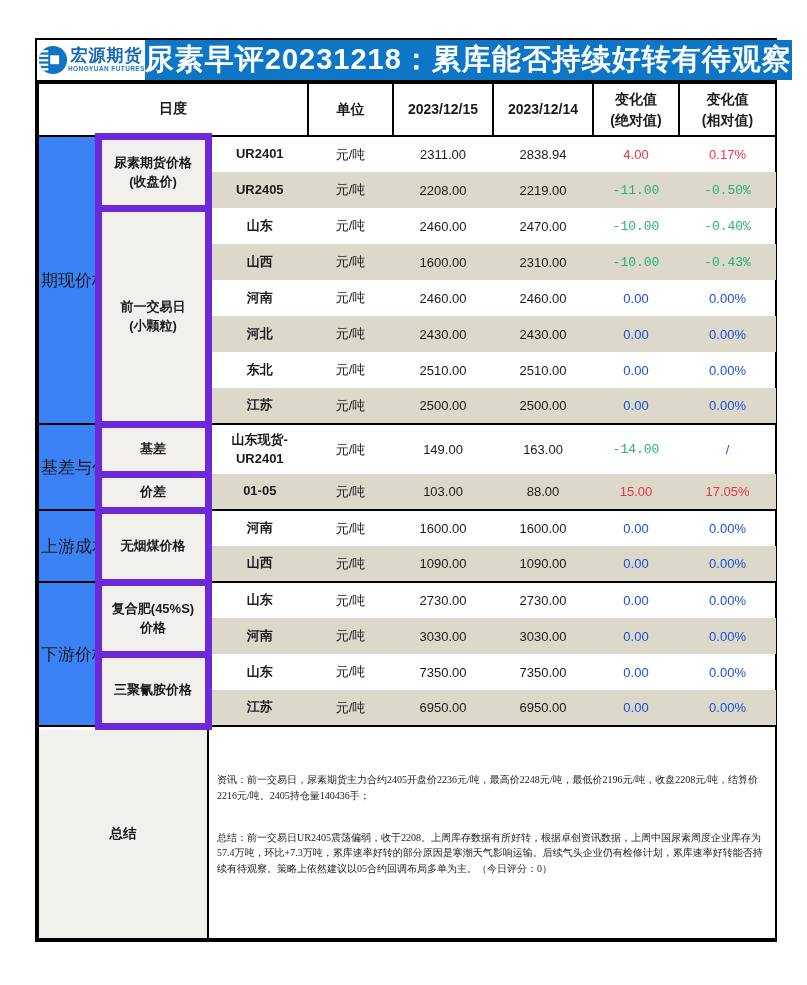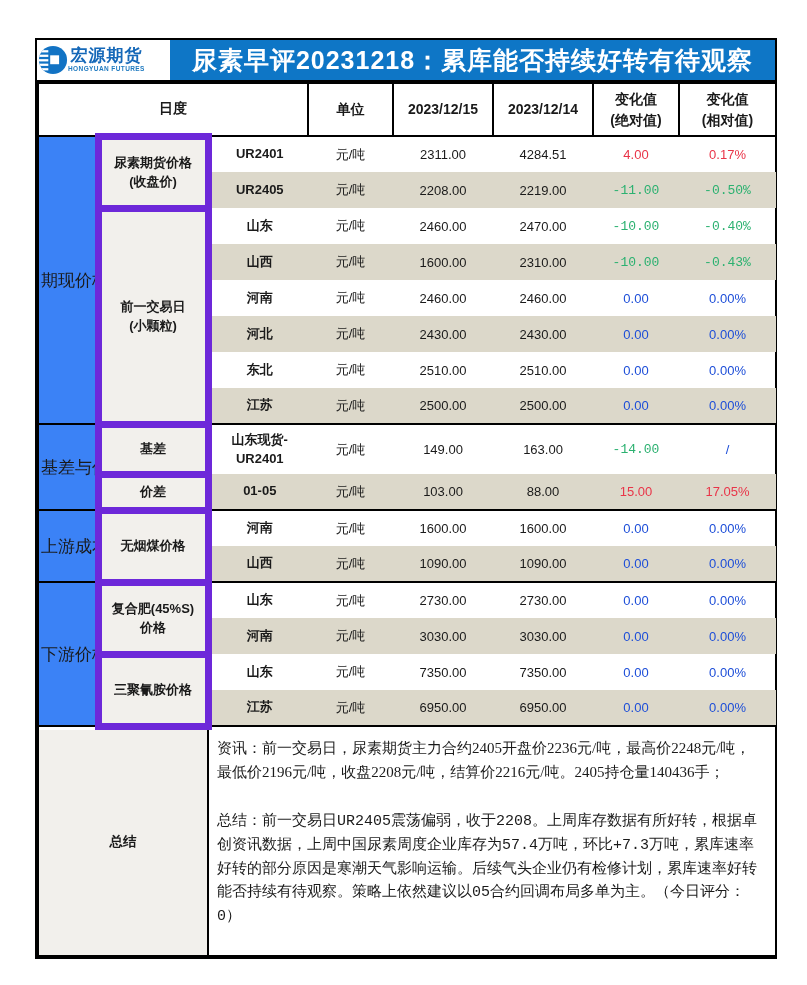--- a/index.html
+++ b/index.html
@@ -16,21 +16,21 @@
   .titlebar{display:flex;height:40px;border-bottom:2px solid #000;}
   .logo-cell{
     width:133px;background:#fff;display:flex;align-items:center;
     padding-left:1px;box-sizing:border-box;text-align:center;
   }
   .logo-text{display:flex;flex-direction:column;line-height:1;}
   .logo-cn{font-size:17px;font-weight:bold;color:#1568b8;letter-spacing:1px;white-space:nowrap;}
   .logo-en{font-size:6.5px;font-weight:bold;color:#1f7ac0;letter-spacing:.4px;margin-top:2px;white-space:nowrap;}
   .title-cell{
     flex:1;background:var(--accent,#0e76c6);color:#fff;font-weight:bold;
-    font-size:25px;letter-spacing:1px;display:flex;align-items:center;
+    font-size:29px;letter-spacing:1px;display:flex;align-items:center;
     justify-content:center;white-space:nowrap;
   }
   
   table{border-collapse:collapse;width:100%;table-layout:fixed;}
   th,td{
     text-align:center;vertical-align:middle;font-size:13px;
     padding:0 2px;box-sizing:border-box;overflow:hidden;
   }
   thead th{
     border:2px solid #000;height:53px;font-size:14px;font-weight:bold;
@@ -54,24 +54,24 @@
   .dir-flat{color:#1d4ed8;}
   
   td.sum-label{
     border:2px solid #000;background:var(--labelbg,#f2f0ec);
     font-weight:bold;font-size:13.5px;height:213px;
   }
   td.sum-text{
     border:2px solid #000;border-left:2px solid #000;background:#fff;
     text-align:left;vertical-align:middle;
     font-family:"Liberation Serif","DejaVu Serif",serif;
-    font-size:15px;line-height:1.58;padding:10px 12px 10px 8px;
+    font-size:10px;line-height:1.58;padding:10px 12px 10px 8px;
   }
   td.sum-text p{margin:0 0 26px 0;}
-  td.sum-text p:last-child{margin-bottom:16px;font-family:Liberation Mono, monospace;}
+  td.sum-text p:last-child{margin-bottom:16px;}
 </style>
 </head>
 <body>
 
 <div class="frame">
 
   <div class="titlebar">
     <div class="logo-cell">
       <svg width="30" height="30" viewBox="0 0 32 32">
         <defs>
@@ -123,21 +123,21 @@
       </tr>
     </thead>
     <tbody>
         <tr>
           <td class="group" rowspan="8">期现价格</td>
           <td class="sub" rowspan="2">尿素期货价格
 (收盘价)</td>
           <td class="data item">UR2401</td>
           <td class="data">元/吨</td>
           <td class="data">2311.00</td>
-          <td class="data">4284.51</td>
+          <td class="data">2838.94</td>
           <td class="data dir-up">4.00</td>
           <td class="data dir-up">0.17%</td>
         </tr>
         <tr class="striped">
           <td class="data item">UR2405</td>
           <td class="data">元/吨</td>
           <td class="data">2208.00</td>
           <td class="data">2219.00</td>
           <td class="data dir-down">-11.00</td>
           <td class="data dir-down">-0.50%</td>

